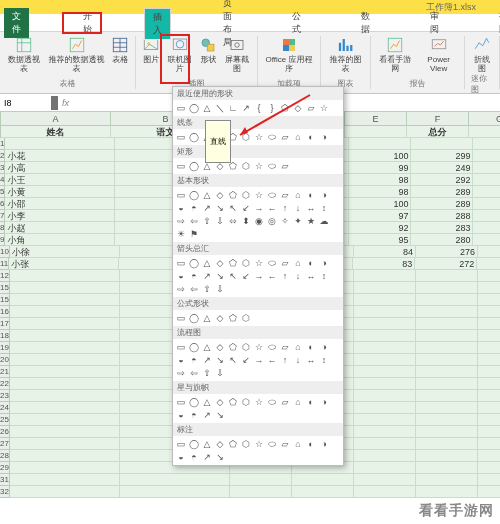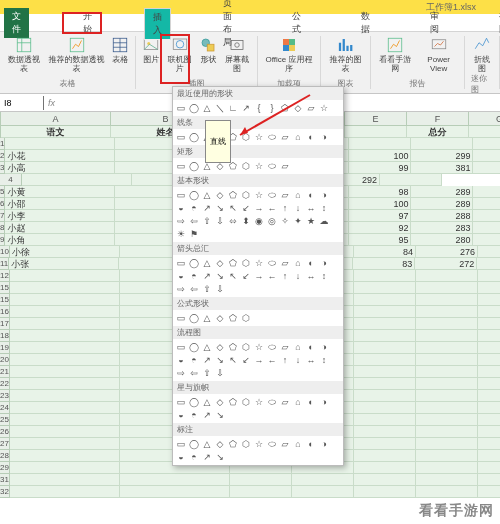--- a/index.html
+++ b/index.html
@@ -17,21 +17,21 @@
 
 .ribbon-body { height: 62px; background: #f1f1f1; border-bottom: 1px solid #c6c6c6; display: flex; padding: 4px 0; }
 .rgroup { display: flex; flex-direction: column; align-items: center; justify-content: space-between; padding: 0 6px; border-right: 1px solid #d8d8d8; }
 .ricons { display: flex; gap: 6px; }
 .ricon { display: flex; flex-direction: column; align-items: center; gap: 1px; color: #444; }
 .ricon svg { width: 18px; height: 18px; }
 .ricon-lbl { font-size: 8px; text-align: center; line-height: 9px; }
 .rgrp-lbl { font-size: 8px; color: #777; }
 
 .name-fx { height: 18px; display: flex; align-items: center; border-bottom: 1px solid #c6c6c6; background: #fff; }
-.namebox { width: 44px; border-right: 1px solid #737373; padding: 2px 4px; }
+.namebox { width: 58px; border-right: 7px solid #737373; padding: 2px 4px; }
 .fx { padding: 0 4px; color: #888; font-style: italic; }
 .fxbar { flex: 1; padding: 2px 4px; }
 
 .sheet { position: relative; }
 .colhead { display: flex; height: 14px; background: #e8efe8; border-bottom: 1px solid #b7cdb7; }
 .corner { width: 22px; border-right: 1px solid #b7cdb7; background: #e8efe8; }
 .ch { flex: 0 0 62px; text-align: center; border-right: 1px solid #b7cdb7; line-height: 14px; color: #555; }
 .ch.wide { flex: 0 0 110px; }
 
 .row { display: flex; height: 12px; }
@@ -204,22 +204,22 @@
     <div class="ch wide">B</div>
     <div class="ch">C</div>
     <div class="ch">D</div>
     <div class="ch">E</div>
     <div class="ch">F</div>
     <div class="ch">G</div>
   </div>
   <div id="rows">
       <div class="row">
         <div class="rh"></div>
+        <div class="cell wide hdr">姓名</div>
         <div class="cell wide hdr">语文</div>
-        <div class="cell wide hdr">姓名</div>
         <div class="cell"></div>
         <div class="cell"></div>
         <div class="cell hdr"></div>
         <div class="cell hdr">总分</div>
         <div class="cell"></div>
       </div>
       <div class="row">
         <div class="rh">1</div>
         <div class="cell wide"></div>
         <div class="cell wide"></div>
@@ -239,25 +239,26 @@
         <div class="cell num">299</div>
         <div class="cell"></div>
       </div>
       <div class="row">
         <div class="rh">3</div>
         <div class="cell wide">小高</div>
         <div class="cell wide"></div>
         <div class="cell"></div>
         <div class="cell"></div>
         <div class="cell num">99</div>
-        <div class="cell num">381</div>
+        <div class="cell num">249</div>
         <div class="cell"></div>
       </div>
       <div class="row">
         <div class="rh">4</div>
+        <div class="cell wide">小王</div>
         <div class="cell wide"></div>
         <div class="cell"></div>
         <div class="cell"></div>
         <div class="cell num">98</div>
         <div class="cell num">292</div>
         <div class="cell"></div>
       </div>
       <div class="row">
         <div class="rh">5</div>
         <div class="cell wide">小黄</div>

